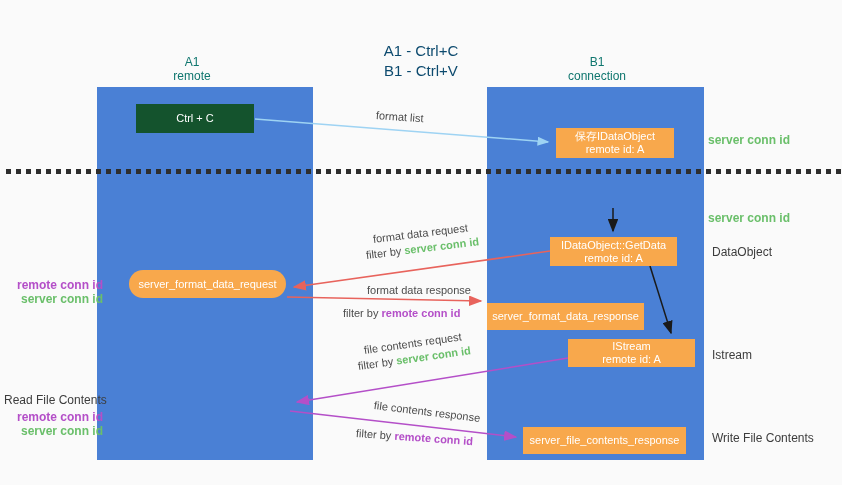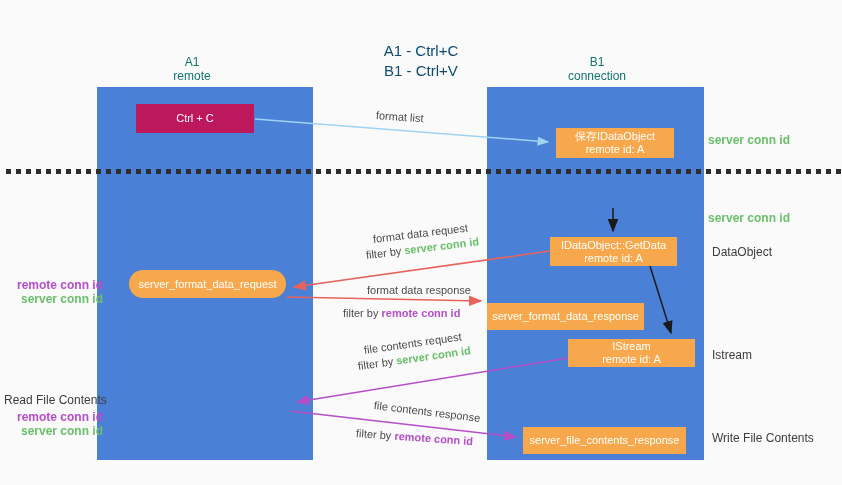--- a/index.html
+++ b/index.html
@@ -19,21 +19,21 @@
   .lifeline { position:absolute; top:87px; height:373px; background:#4a80d5; }
   .ll-left { left:97px; width:216px; }
   .ll-right { left:487px; width:217px; }
   
   .divider { position:absolute; left:6px; right:0; top:169px; height:5px;
     background:repeating-linear-gradient(to right, #2d2d2d 0 5px, transparent 5px 10px); }
   
   .node { position:absolute; color:#fff; font-size:11px; line-height:13px;
           display:flex; flex-direction:column; align-items:center;
           justify-content:center; text-align:center; white-space:nowrap; }
-  .green  { background:#be185d; }
+  .green  { background:#14532d; }
   .orange { background:#f8a84c; }
   .n-ctrlc   { left:136px; top:104px; width:118px; height:29px; }
   .n-save    { left:556px; top:128px; width:118px; height:30px; }
   .n-ctrlv   { left:554px; top:181px; width:119px; height:26px; }
   .n-getdata { left:550px; top:237px; width:127px; height:29px;align-items:center; }
   .n-fmtreq  { left:129px; top:270px; width:157px; height:28px;border-radius:14px; }
   .n-fmtres  { left:487px; top:303px; width:157px; height:27px; }
   .n-istream { left:568px; top:339px; width:127px; height:28px; }
   .n-filereq { left:129px; top:392px; width:160px; height:28px; }
   .n-fileres { left:523px; top:427px; width:163px; height:27px; }

